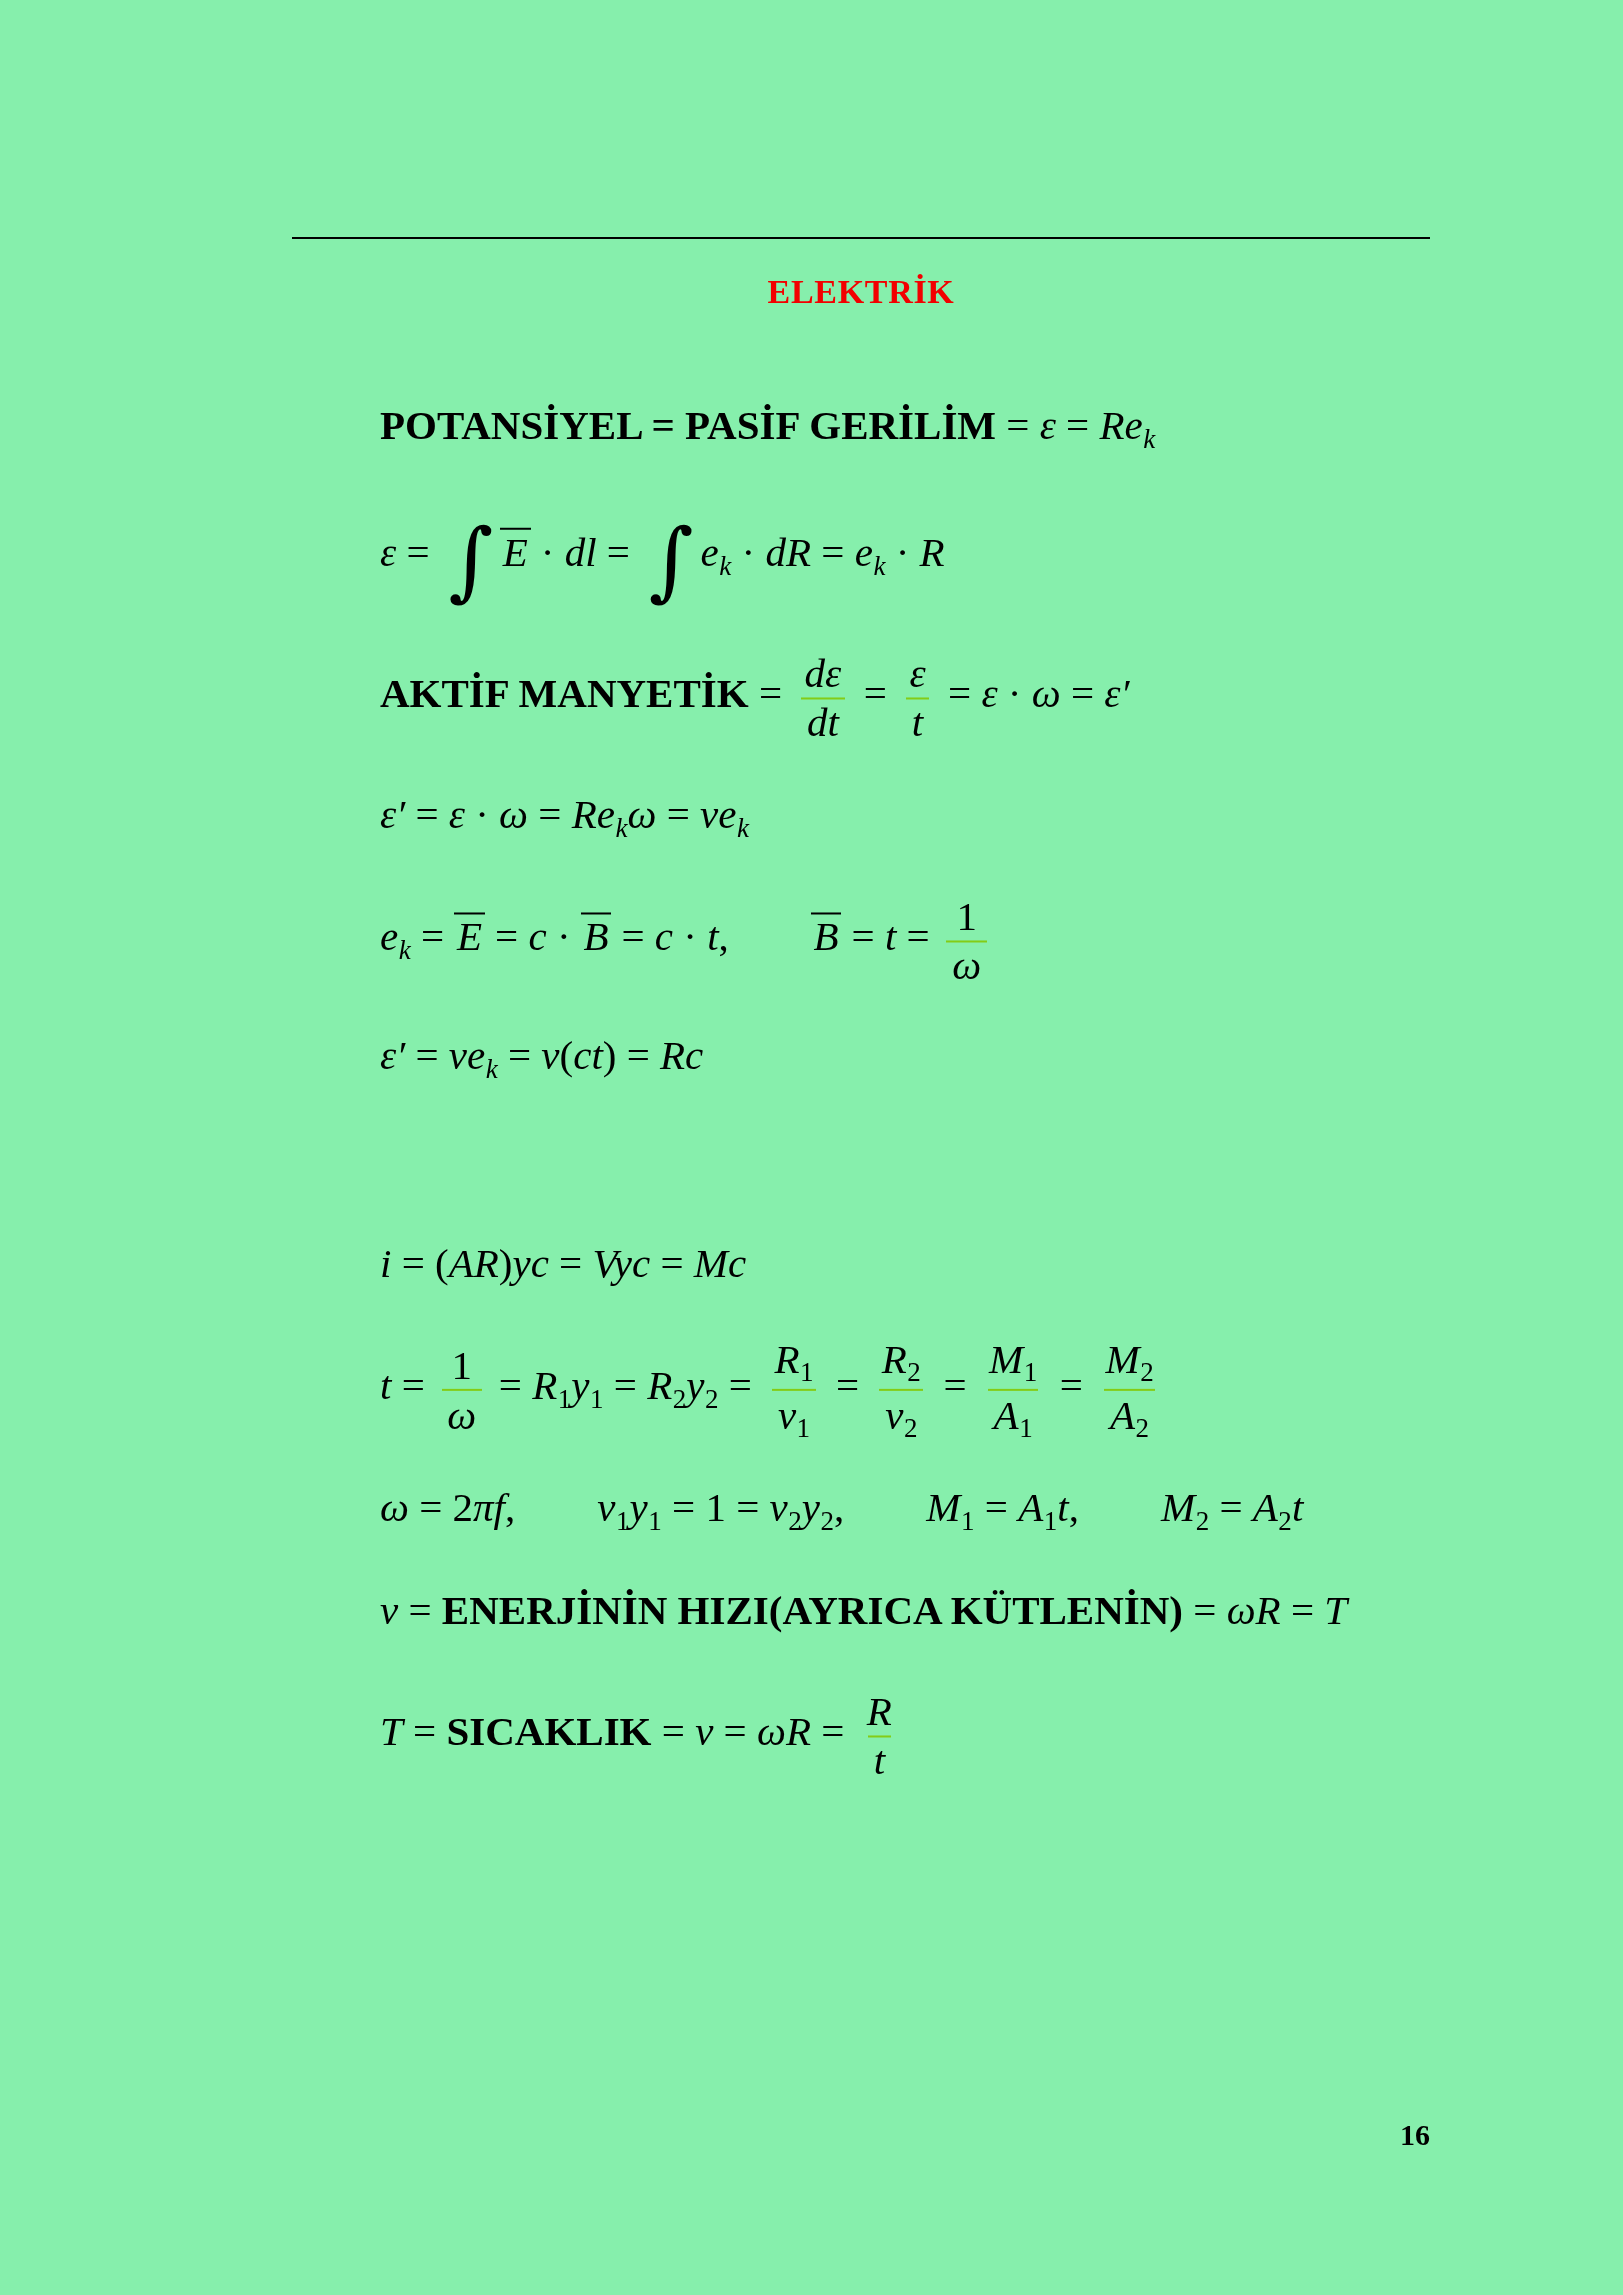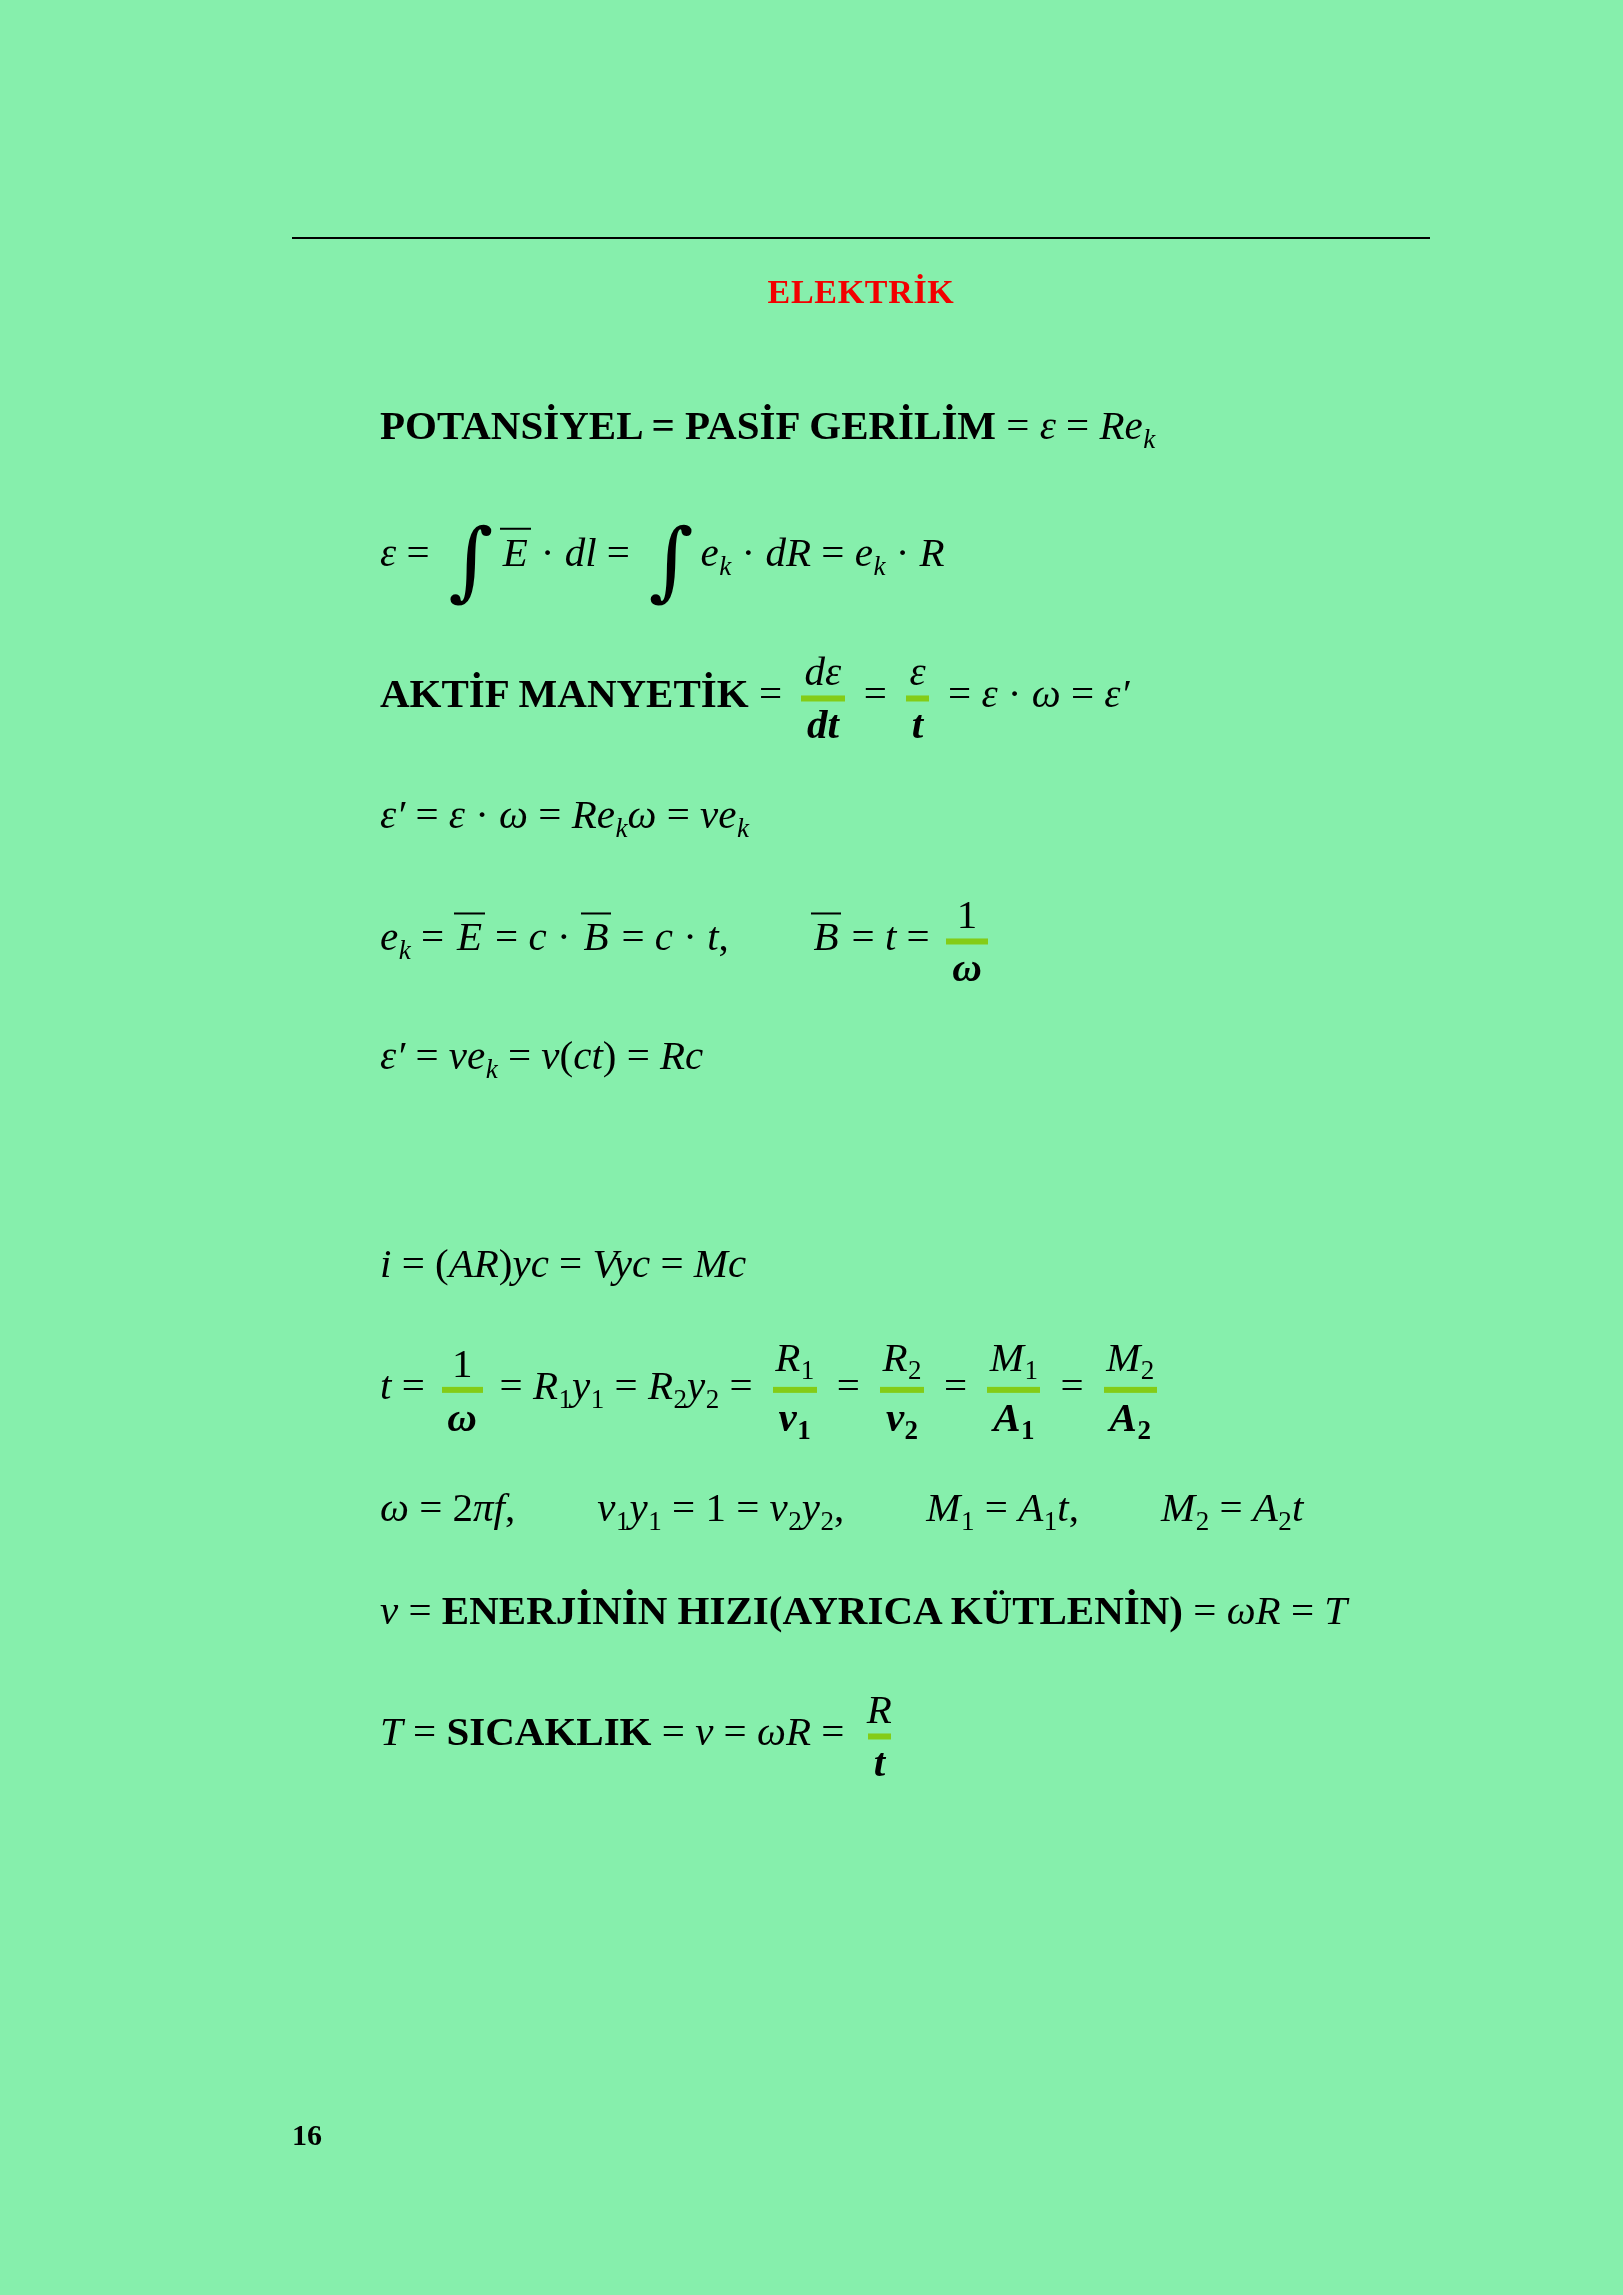--- a/index.html
+++ b/index.html
@@ -54,25 +54,25 @@
   .frac{
     display:inline-flex;
     flex-direction:column;
     align-items:center;
     vertical-align:middle;
     margin:8px 0.16em;
     line-height:1.08;
     text-align:center;
   }
   .frac .fnum,.frac .fden{padding:0.04em 0.14em;}
-  .frac .fden{border-top:6px solid #84cc16;font-weight:bold;}
+  .frac .fden{border-top:2px solid #84cc16;}
   .sp{display:inline-block;}
   .pagenum{
     position:absolute;left:292px;top:2118px;width:1138px;
-    text-align:left;
+    text-align:right;
     font-size:30px;font-weight:bold;
   }
 </style>
 </head>
 <body>
 
 <div class="page">
   <div class="rule"></div>
   <div class="title" style="color: rgb(242, 0, 0);">ELEKTRİK</div>
 

